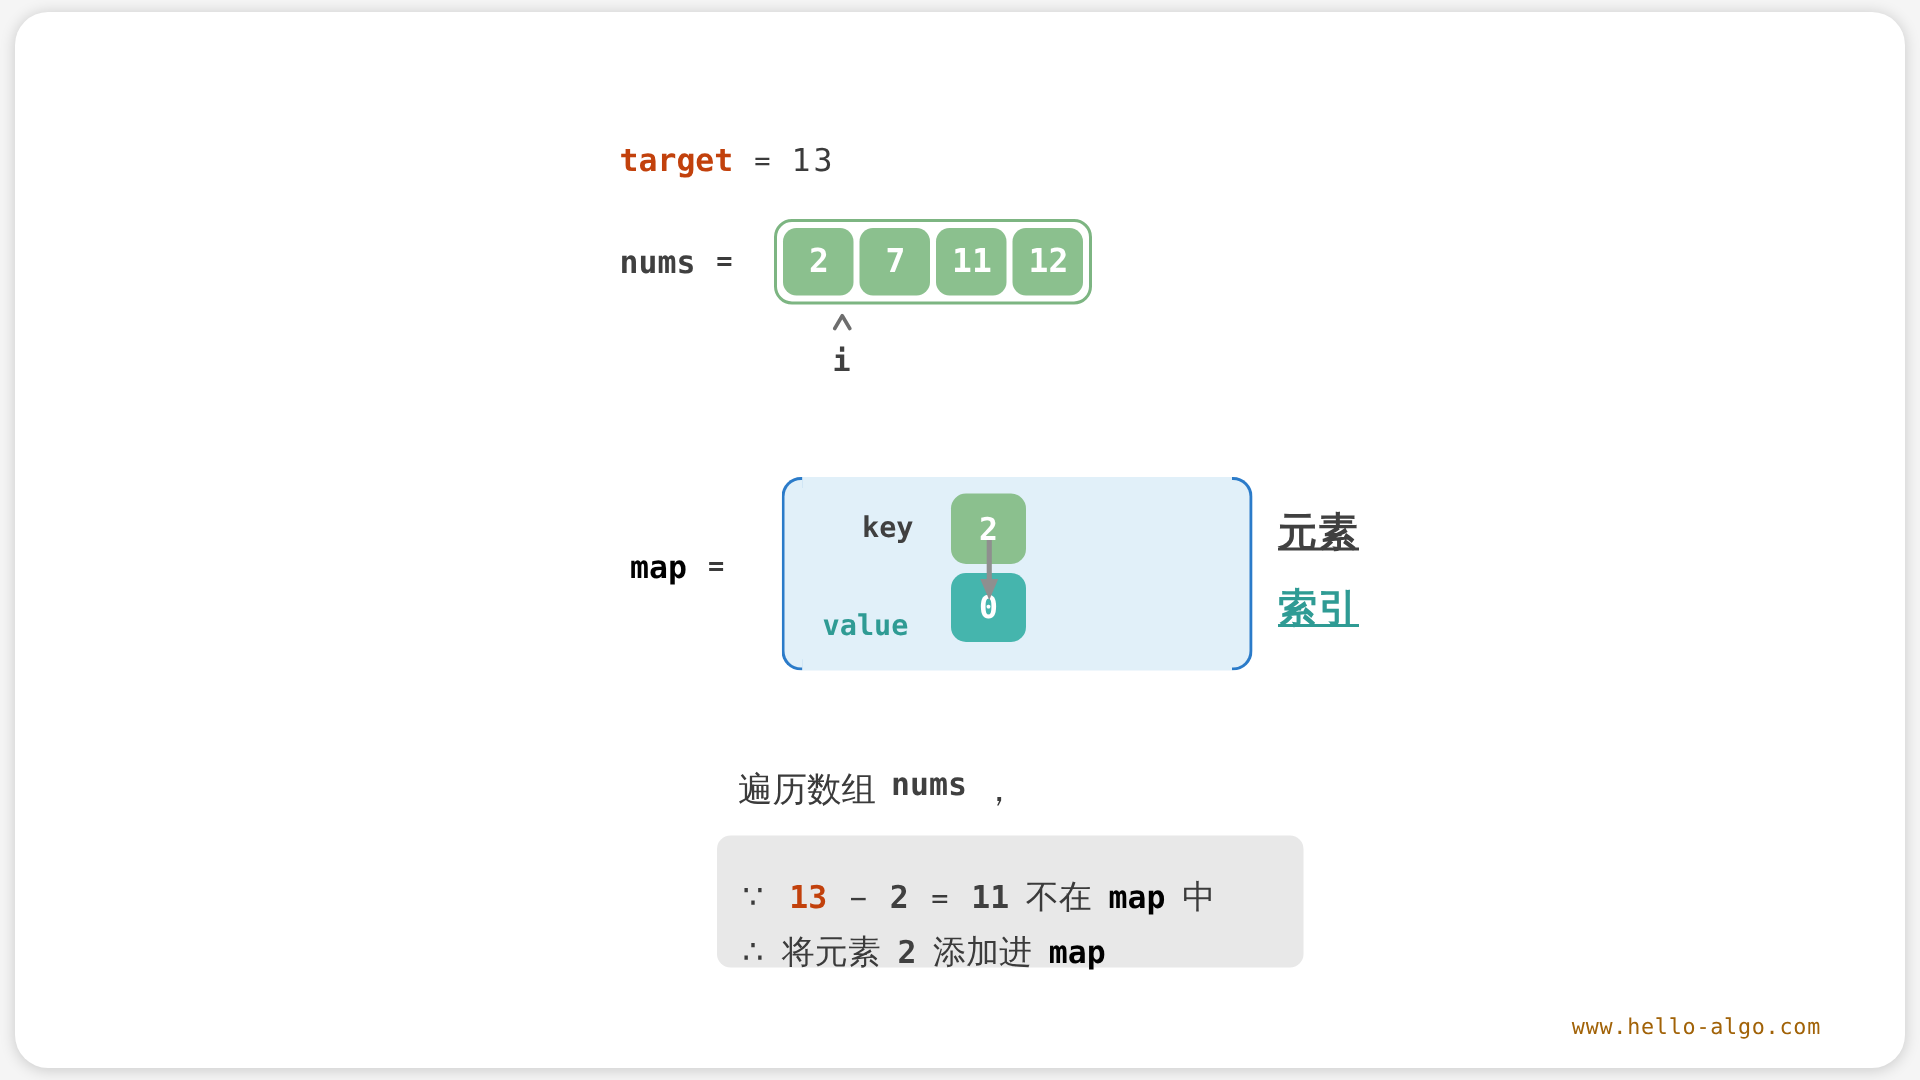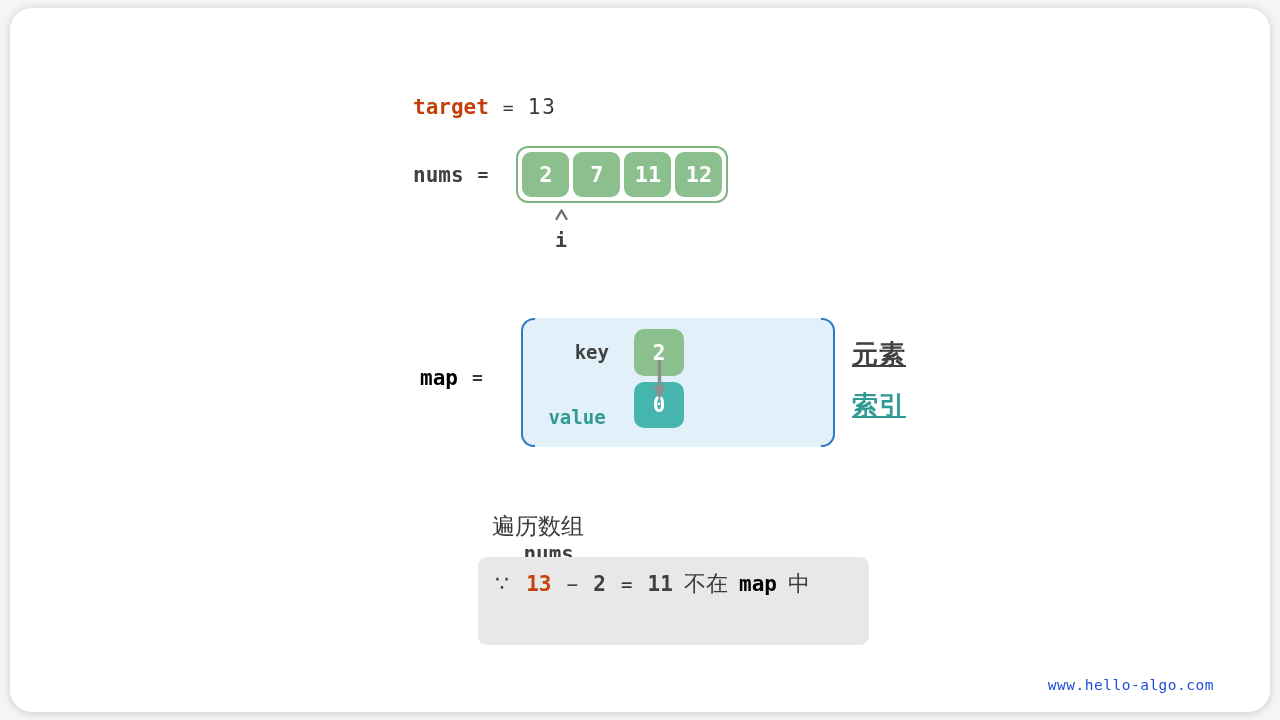--- a/index.html
+++ b/index.html
@@ -117,49 +117,49 @@
   .kv-arrow { position: absolute; left: 130px; top: 40px; }
 
   .legend { position: absolute; font-size: 26px; font-weight: bold; letter-spacing: 1px; text-decoration: underline; }
   .legend.element { left: 852px; top: 337px; }
   .legend.index   { left: 852px; top: 388px; }
 
   
   .caption {
     position: absolute; left: 492px; top: 511px;
     font-size: 23px; color: #3b3b3b;
-    display: flex; align-items: flex-end; flex-direction: column;
+    display: flex; align-items: flex-start;
   }
   .caption .code-inline { margin: 0 10px; }
 
   
   .note-box {
     position: absolute; left: 478px; top: 557px;
     width: 391px; height: 88px;
     background: #e8e8e8;
     border-radius: 9px;
-    padding: 9px 0 0 17px;
+    padding: 23px 0 0 17px;
     font-size: 22px;
     line-height: 35px;
   }
   .note-line { white-space: nowrap; }
   .note-num, .note-code {
     font-family: "DejaVu Sans Mono", monospace;
     font-weight: bold; font-size: 21px;
     margin: 0 5px;
   }
   .note-sym { margin-right: 6px; }
   .note-op { font-family: "DejaVu Sans Mono", monospace; font-size: 19px; margin: 0 4px; }
 
   
   .watermark {
     position: absolute; right: 66px; bottom: 27px;
     font-family: "DejaVu Sans Mono", monospace;
     font-size: 14.5px;
-    color: #1d4ed8;
+    color: #a16207;
     letter-spacing: 0.5px;
   }
 </style>
 </head>
 <body>
 
 <div class="card"></div>
 
 <div class="target-row">
   <span class="code-label c-royal">target</span>
@@ -216,15 +216,22 @@
     <span class="note-sym c-dark">∵</span>
     <span class="note-num c-royal">13</span>
     <span class="note-op c-dark">−</span>
     <span class="note-num c-green">2</span>
     <span class="note-op c-dark">=</span>
     <span class="note-num c-green">11</span>
     <span class="c-dark">不在</span>
     <span class="note-code c-azure">map</span>
     <span class="c-dark">中</span>
   </div>
+  <div class="note-line">
+    <span class="note-sym c-dark">∴</span>
+    <span class="c-dark">将元素</span>
+    <span class="note-num c-green">2</span>
+    <span class="c-dark">添加进</span>
+    <span class="note-code c-azure">map</span>
+  </div>
 </div>
 
 <div class="watermark">www.hello-algo.com</div>
 
 </body></html>

